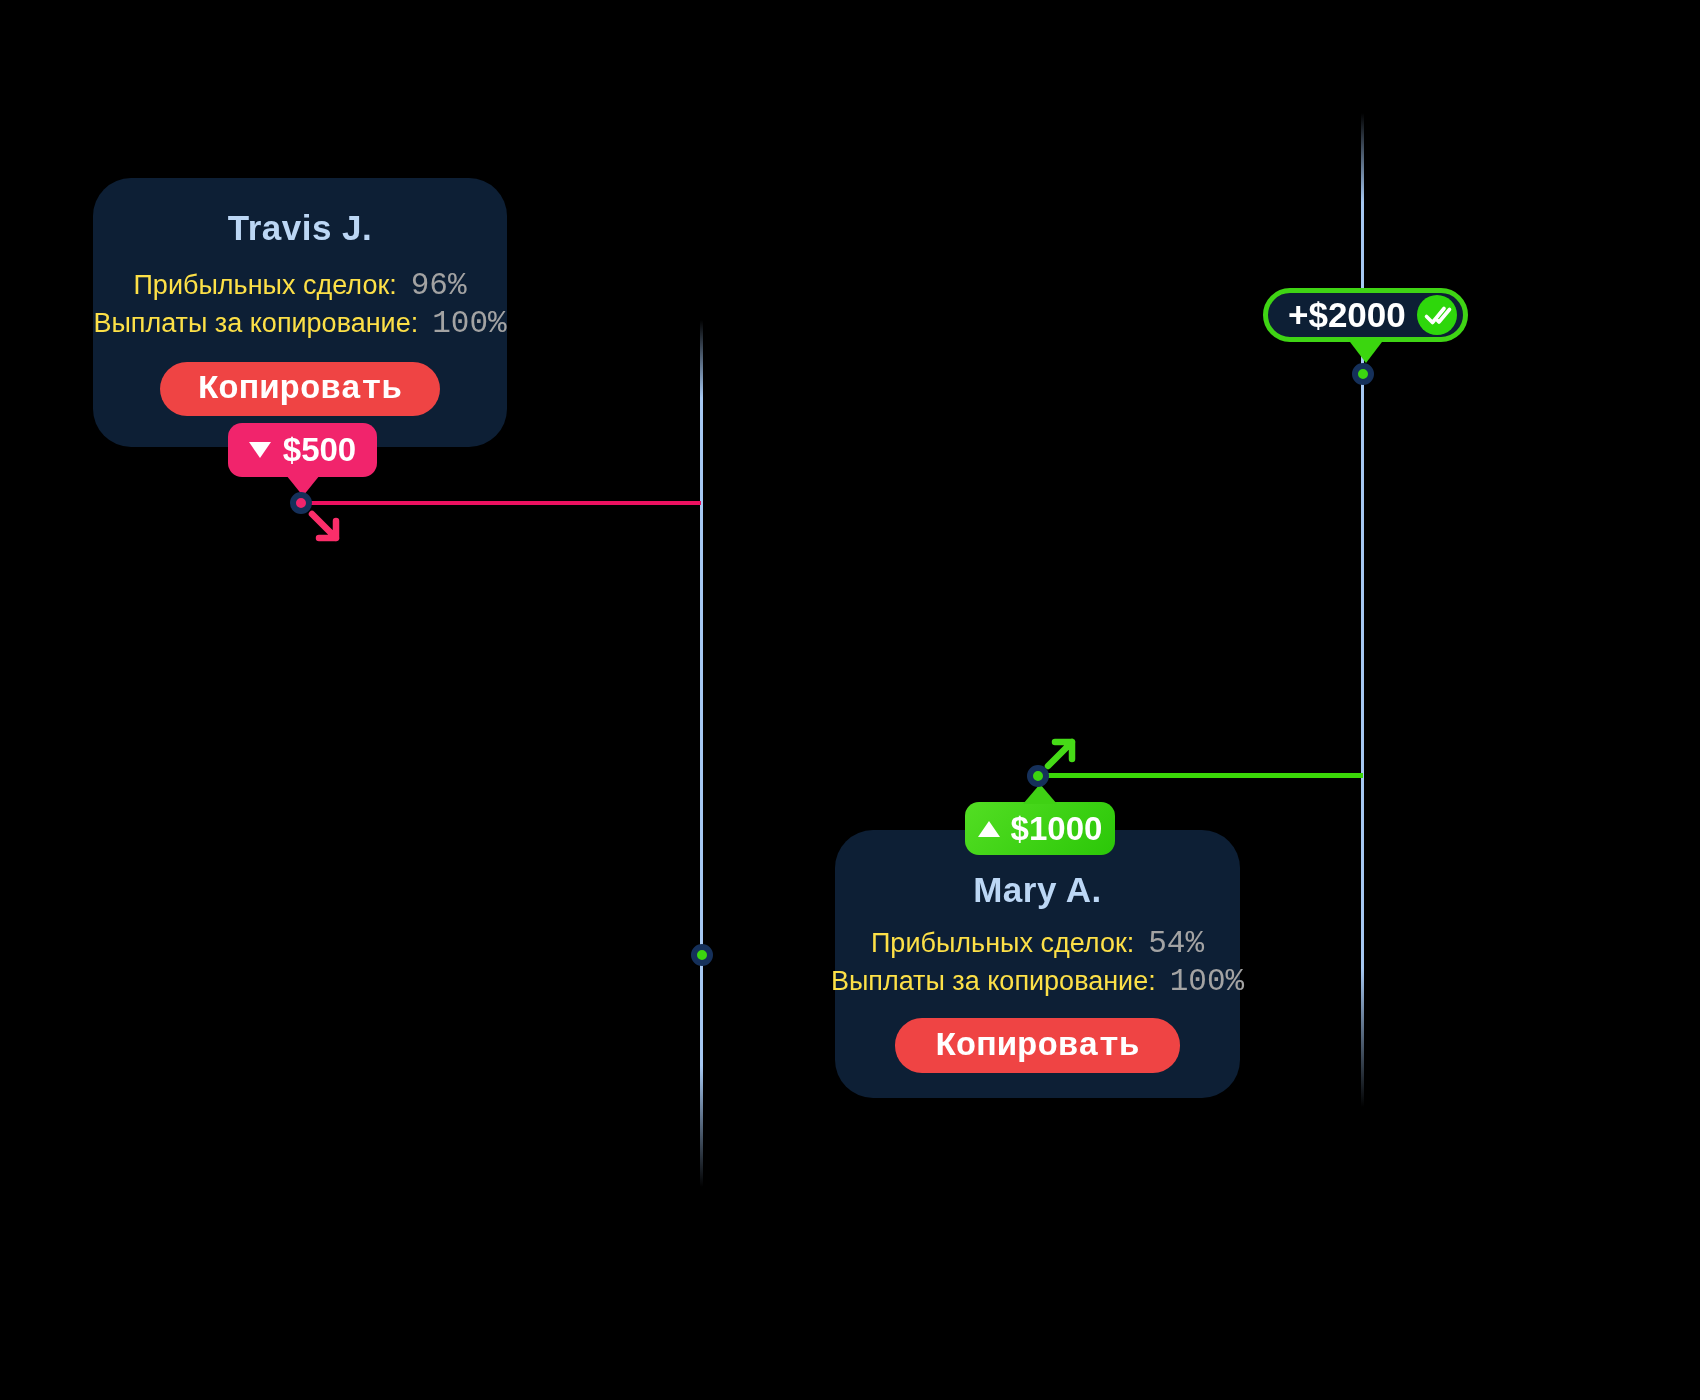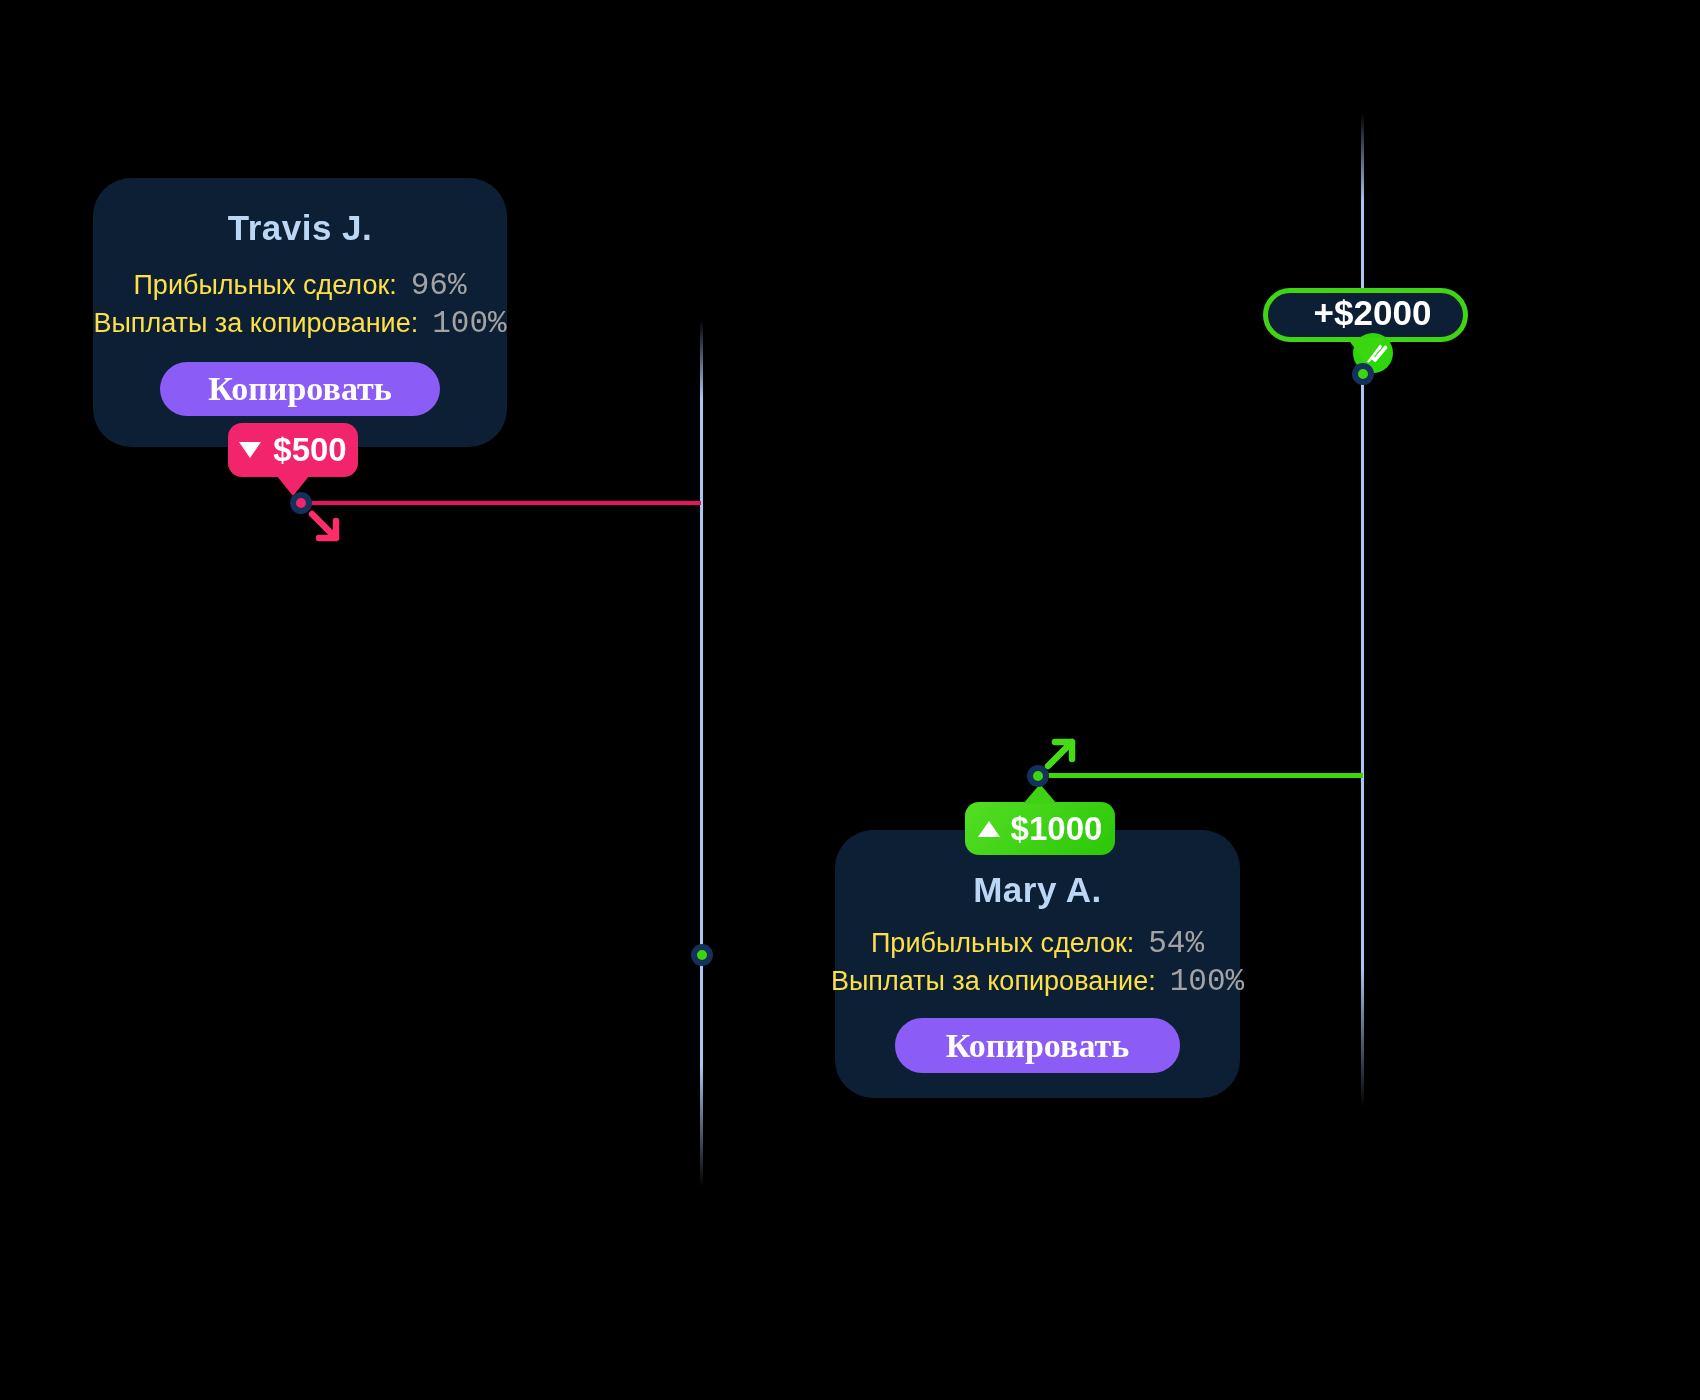--- a/index.html
+++ b/index.html
@@ -28,51 +28,51 @@
   .card-mary{left:835px;top:830px;width:405px;height:268px;padding-top:40px;}
   .trader-name{
     margin:0 0 20px 0;font-size:35px;font-weight:bold;color:#BCD7F5;letter-spacing:.5px;
   }
   .card-mary .trader-name{margin-bottom:16px;}
   .stat-row{line-height:35px;white-space:nowrap;}
   .stat-label{font-size:27px;color:#fde047;}
   .stat-value{font-size:31px;color:#a3a3a3;margin-left:14px;font-family:Liberation Mono, monospace;}
   .copy-btn{
     margin-top:18px;width:280px;height:54px;border:none;border-radius:27px;
-    background:#8b5cf6;color:#fff;font-size:34px;font-weight:600;cursor:pointer;
-    font-family:Liberation Serif, serif;
+    background:#ef4444;color:#fff;font-size:34px;font-weight:600;cursor:pointer;
+    font-family:Liberation Mono, monospace;
   }
   .card-mary .copy-btn{width:285px;height:55px;margin-top:16px;}
 
   
   .badge{
     position:absolute;display:flex;align-items:center;justify-content:center;gap:12px;
     border-radius:14px;color:#fff;font-size:33px;font-weight:bold;z-index:30;
   }
-  .badge-loss{left:228px;top:423px;width:130px;height:54px;background:#F1246C;}
+  .badge-loss{left:228px;top:423px;width:149px;height:54px;background:#F1246C;}
   .badge-gain{left:965px;top:802px;width:150px;height:53px;
     background:linear-gradient(135deg,#53DE23 0%,#2BC708 100%);gap:11px;}
   .badge .pointer{position:absolute;width:0;height:0;}
   .pointer-down{bottom:-19px;left:calc(50% - 17px);
     border-left:17px solid transparent;border-right:17px solid transparent;
     border-top:21px solid #F1246C;}
   .pointer-up{top:-18px;left:calc(50% - 17px);
     border-left:17px solid transparent;border-right:17px solid transparent;
     border-bottom:20px solid #3FD114;}
   .tri{display:inline-block;width:0;height:0;}
   .tri-down{border-left:11px solid transparent;border-right:11px solid transparent;
     border-top:16px solid #fff;}
   .tri-up{border-left:11px solid transparent;border-right:11px solid transparent;
     border-bottom:16px solid #fff;}
 
   
   .pill{
     position:absolute;display:flex;align-items:center;justify-content:space-between;
     background:#0D1F35;border:5px solid #3FD414;border-radius:32px;box-sizing:border-box;
-    padding:0 6px 0 20px;z-index:30;color:#fff;font-size:35px;font-weight:bold;flex-direction:column;
+    padding:0 6px 0 20px;z-index:30;color:#fff;font-size:35px;font-weight:bold;
   }
   .pill-mid{left:601px;top:868px;width:203px;height:56px;}
   .pill-right{left:1263px;top:288px;width:205px;height:54px;}
   .pill .pill-pointer{
     position:absolute;bottom:-26px;left:calc(50% - 19px);width:0;height:0;
     border-left:19px solid transparent;border-right:19px solid transparent;
     border-top:25px solid #3BD60F;}
   .check-circle{width:40px;height:40px;display:inline-flex;}
 
   

